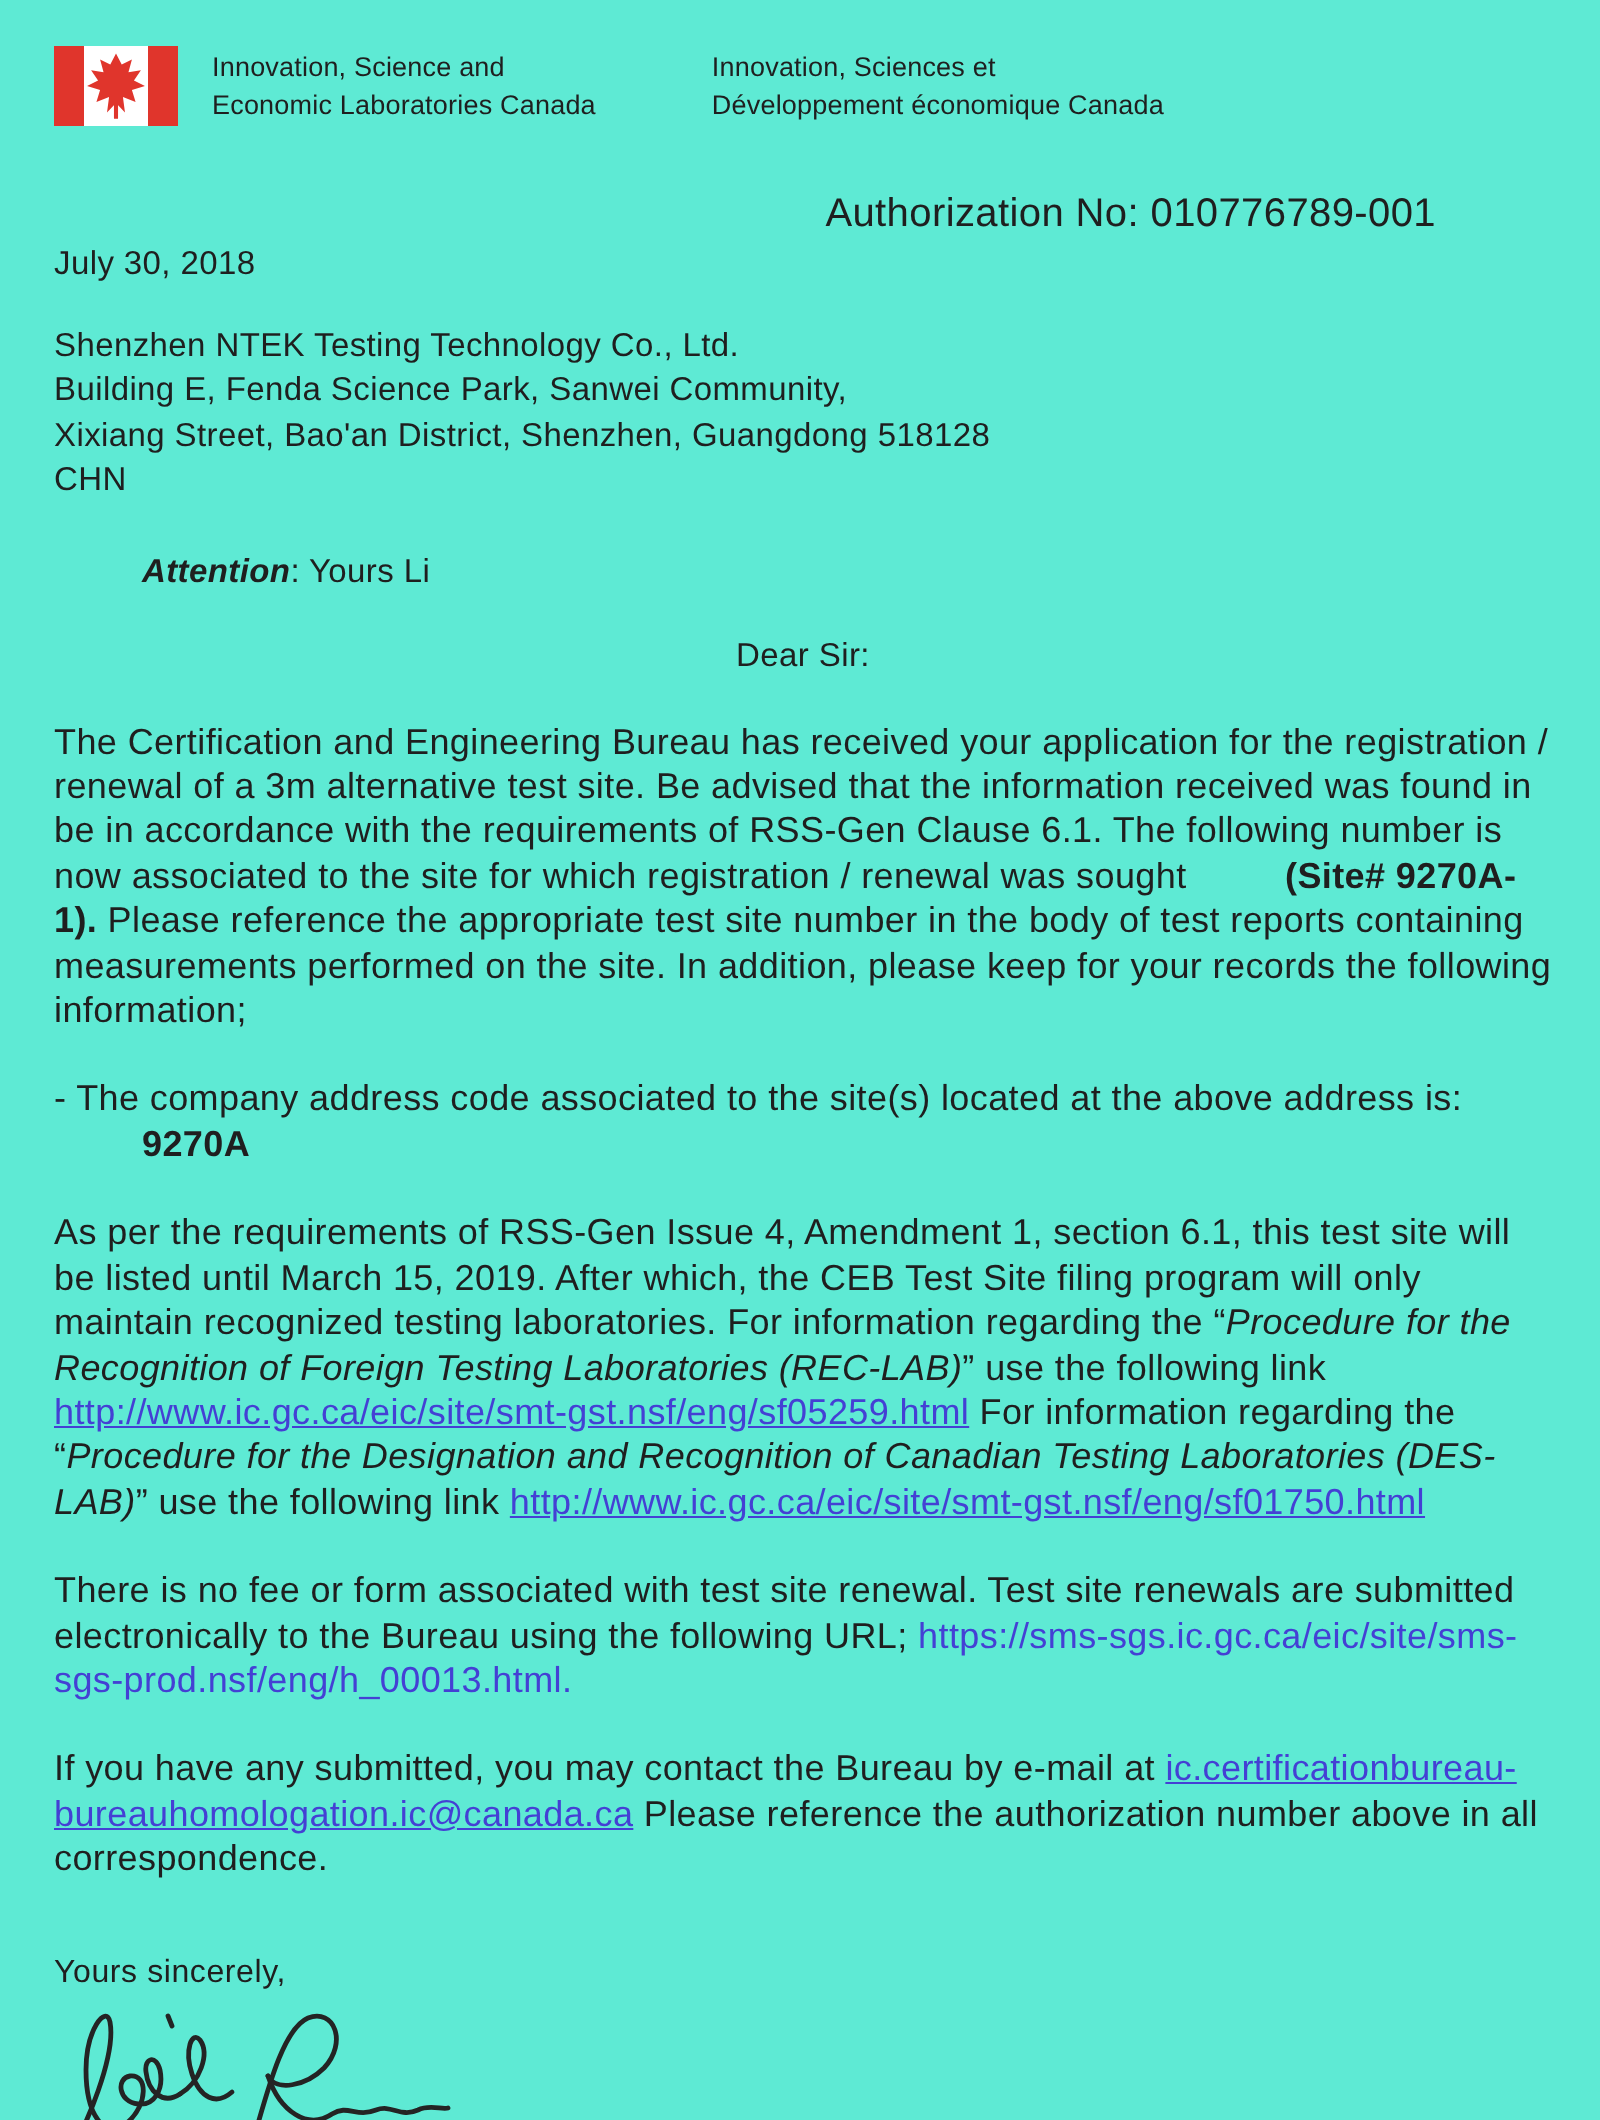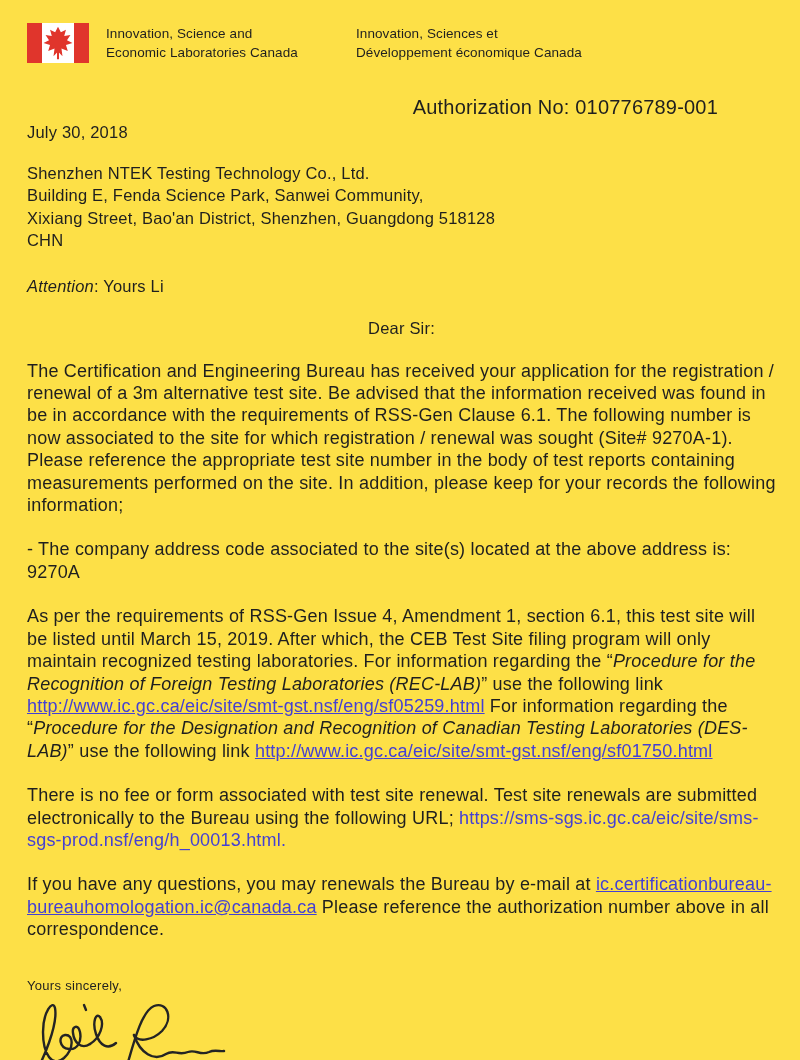--- a/index.html
+++ b/index.html
@@ -4,45 +4,45 @@
 <style>
   :root { --link:#4440d4; --flag-red:#e0352c; --ink:#1f1f1f; }
   * { box-sizing: border-box; }
   html,body { margin:0; padding:0; background:#ffffff; }
   body {
     width:800px; height:1060px;
     font-family:"Liberation Sans", sans-serif;
     color:var(--ink);
     -webkit-font-smoothing:antialiased;
   }
-  .page { width:800px; height:1060px; padding:20px 24px 0 27px; overflow:hidden; background:#fde047; }
+  .page { width:800px; height:1060px; padding:20px 24px 0 27px; overflow:hidden; background:#5eead4; }
 
   
   .masthead { display:flex; align-items:flex-start; }
   .flag { width:62px; height:40px; margin-top:3px; flex:0 0 auto; }
   .dept { font-size:13.5px; line-height:18.5px; margin-left:17px; letter-spacing:0.1px; margin-top:5px; }
   .dept-fr { margin-left:58px; }
 
   
   .auth { margin-top:33px; text-align:right; padding-right:58px; font-size:20px; letter-spacing:0.2px; }
   .date { margin-top:4px; font-size:16.5px; letter-spacing:0.2px; }
   .recipient { margin-top:20px; font-size:16.5px; line-height:22.4px; letter-spacing:0.2px; }
   .attention { margin-top:25px; font-size:16.5px; letter-spacing:0.2px; }
   .salutation { margin-top:23px; font-size:16.5px; letter-spacing:0.2px;text-align:center; }
 
   
   .para { margin-top:22px; font-size:18px; line-height:22.4px; letter-spacing:0.2px; max-width:752px; }
-  .b { font-weight:normal; }
+  .b { font-weight:bold;margin-left:44px; }
   .i { font-style:italic; }
   .u { text-decoration:underline; }
   a.link { color:var(--link); text-decoration:none; cursor:pointer; }
   a.link.u { text-decoration:underline; }
 
   
-  .closing { margin-top:37px; font-size:13px; letter-spacing:0.3px; }
+  .closing { margin-top:37px; font-size:16px; letter-spacing:0.3px; }
   .signature { margin-top:5px; margin-left:1px; height:86px; }
   .signoff { margin-top:3px; font-size:12.5px; line-height:15.6px; letter-spacing:0.2px; }
 </style>
 </head>
 <body>
 
 <div class="page">
 
   <div class="masthead">
     <svg class="flag" viewBox="0 0 62 40" aria-hidden="true">
@@ -77,21 +77,21 @@
   <div class="salutation">Dear Sir:</div>
 
   <div class="para"><span>The Certification and Engineering Bureau has received your application for the registration / renewal of a 3m alternative test site.  Be advised that the information received was found in be in accordance with the requirements of RSS-Gen Clause 6.1.  The following number is now associated to the site for which registration / renewal was sought </span><span class="b">(Site# 9270A-1).</span><span>  Please reference the appropriate test site number in the body of test reports containing measurements performed on the site.  In addition, please keep for your records the following information;</span></div>
 
   <div class="para"><span>- The company address code associated to the site(s) located at the above address is: </span><span class="b">9270A</span></div>
 
   <div class="para"><span>As per the requirements of RSS-Gen Issue 4, Amendment 1, section 6.1, this test site will be listed until March 15, 2019. After which, the CEB Test Site filing program will only maintain recognized testing laboratories. For information regarding the “</span><span class="i">Procedure for the Recognition of Foreign Testing Laboratories (REC-LAB)</span><span>” use the following link </span><a class="u link" href="#">http://www.ic.gc.ca/eic/site/smt-gst.nsf/eng/sf05259.html</a><span> For information regarding the “</span><span class="i">Procedure for the Designation and Recognition of Canadian Testing Laboratories (DES-LAB)</span><span>” use the following link </span><a class="u link" href="#">http://www.ic.gc.ca/eic/site/smt-gst.nsf/eng/sf01750.html</a></div>
 
   <div class="para"><span>There is no fee or form associated with test site renewal. Test site renewals are submitted electronically to the Bureau using the following URL; </span><a class="link" href="#">https://sms-sgs.ic.gc.ca/eic/site/sms-sgs-prod.nsf/eng/h_00013.html.</a></div>
 
-  <div class="para"><span>If you have any questions, you may renewals the Bureau by e-mail at </span><a class="u link" href="#">ic.certificationbureau-bureauhomologation.ic@canada.ca</a><span> Please reference the authorization number above in all correspondence.</span></div>
+  <div class="para"><span>If you have any submitted, you may contact the Bureau by e-mail at </span><a class="u link" href="#">ic.certificationbureau-bureauhomologation.ic@canada.ca</a><span> Please reference the authorization number above in all correspondence.</span></div>
 
   <div class="closing">Yours sincerely,</div>
 
   <div class="signature">
     <svg width="198" height="86" viewBox="0 0 198 86" aria-hidden="true">
       <g stroke="#242424" stroke-width="2.4" fill="none" stroke-linecap="round" stroke-linejoin="round">
         <path d="M4,80 C16,62 30,26 27,10 C25,1 15,14 15,34 C15,56 24,70 36,60 C46,51 46,36 37,37 C30,38 31,50 41,51 C49,52 54,44 52,34 C50,26 44,28 45,35 C46,44 53,52 62,46"></path>
         <path d="M62,46 C72,40 77,26 72,19 C68,14 64,24 68,36 C72,48 80,52 88,45"></path>
         <path d="M96,78 C104,52 112,14 126,8 C139,3 146,20 134,33 C125,42 110,45 106,37"></path>
         <path d="M106,37 C112,55 126,64 138,56 C146,51 150,58 160,54 C168,51 172,58 181,54 C187,51 193,54 196,53"></path>

